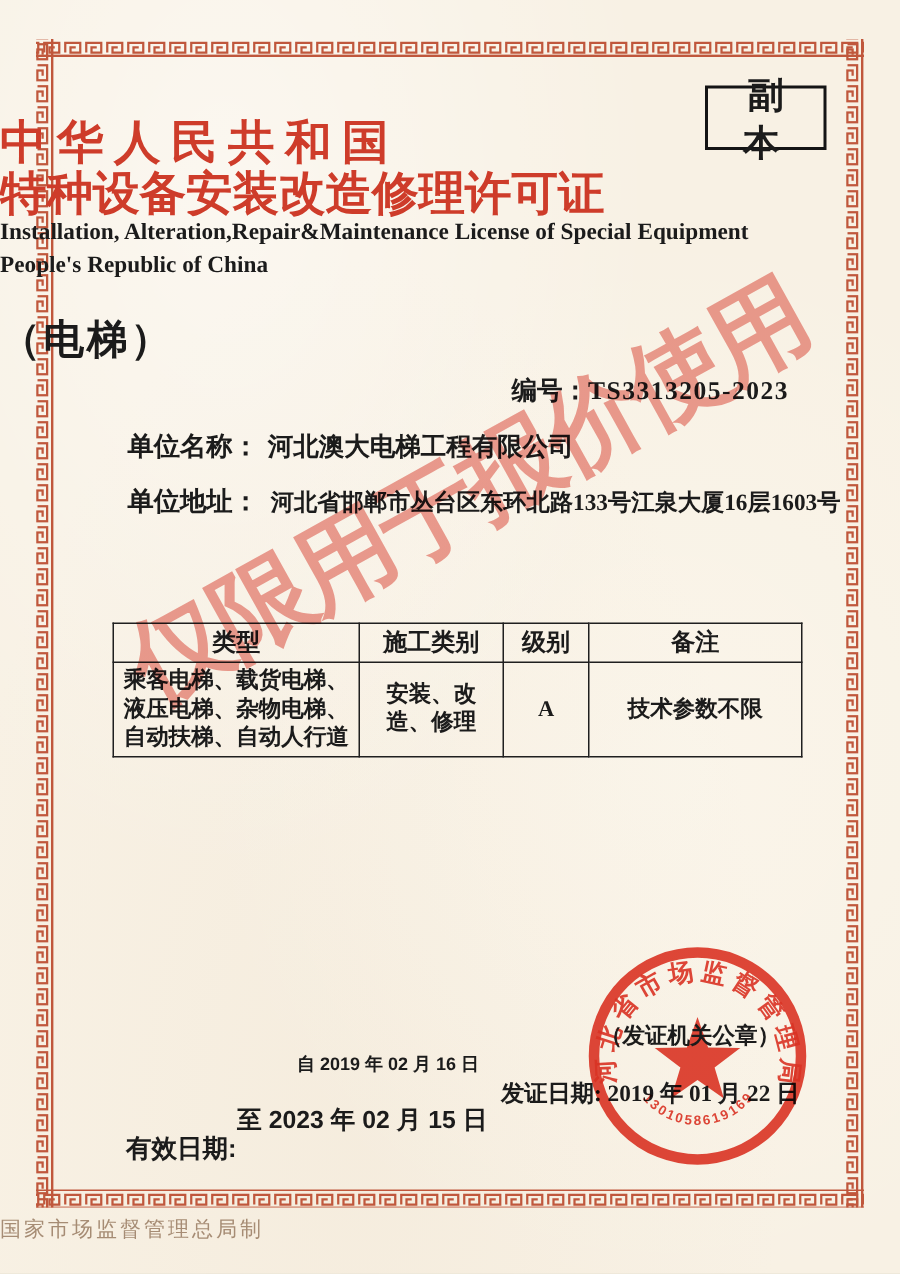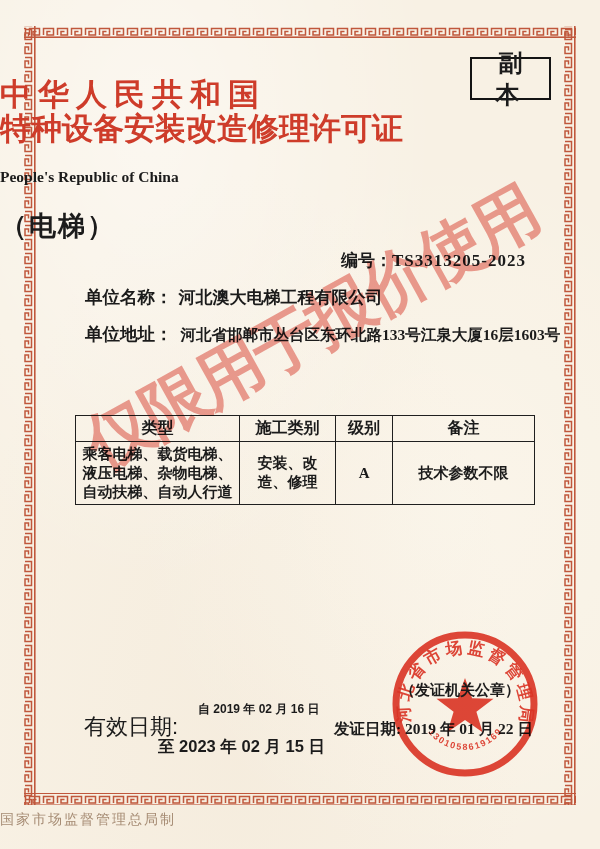--- a/index.html
+++ b/index.html
@@ -43,21 +43,21 @@
     font-family:"Liberation Serif",serif;
   }
   table.lic td,table.lic th{
     border:1.6px solid #1f1f1f;text-align:center;vertical-align:middle;
     font-weight:bold;padding:1px 5px;
   }
   table.lic th{font-size:16px;height:23px;font-weight:bold;}
   table.lic td{font-size:15px;line-height:19px;height:60px;}
   .col-type{width:170px;} .col-work{width:93px;} .col-grade{width:50px;} .col-note{width:147px;}
   
-  .valid-label{left:84px;top:712px;font-size:22px;font-weight:normal;z-index:2;font-family:"Liberation Sans",sans-serif;}
+  .valid-label{left:84px;top:754px;font-size:17px;font-weight:bold;z-index:2;font-family:"Liberation Sans",sans-serif;}
   .valid-from{left:158px;top:701px;font-size:12px;font-weight:bold;z-index:2;font-family:"Liberation Sans",sans-serif;margin-left:40px;}
   .valid-to{left:158px;top:736px;font-size:16.5px;font-weight:bold;z-index:2;font-family:"Liberation Sans",sans-serif;}
   .issue-line{left:334px;top:719px;font-size:15.5px;font-weight:bold;z-index:2;}
   .seal-caption{left:400px;top:681px;width:164px;font-size:15px;font-weight:bold;z-index:5;}
   #seal{left:385px;top:624px;z-index:4;mix-blend-mode:multiply;}
   .footer{top:811px;font-size:14px;letter-spacing:2px;color:#a68c74;z-index:2;}
   
   .watermark{
     left:42px;top:283px;width:540px;text-align:center;
     font-size:66px;font-weight:bold;letter-spacing:-3px;
@@ -87,20 +87,21 @@
     <rect x="24" y="26" width="12" height="779" fill="url(#mv)"></rect>
     <rect x="564" y="26" width="12" height="779" fill="url(#mv)"></rect>
   </svg>
 
   <div class="abs badge">
     <span>副 本</span>
   </div>
 
   <div class="abs center title-cn1">中华人民共和国</div>
   <div class="abs center title-cn2">特种设备安装改造修理许可证</div>
+  <div class="abs center title-en en1">Installation, Alteration,Repair&amp;Maintenance License of Special Equipment</div>
   <div class="abs center title-en en2">People's Republic of China</div>
   <div class="abs center category">（电梯）</div>
 
   <div class="abs number-line">
     <span>编号：</span><span class="val">TS3313205-2023</span>
   </div>
 
   <div class="abs field name-line">
     <span class="lbl">单位名称：</span><span class="val">河北澳大电梯工程有限公司</span>
   </div>

